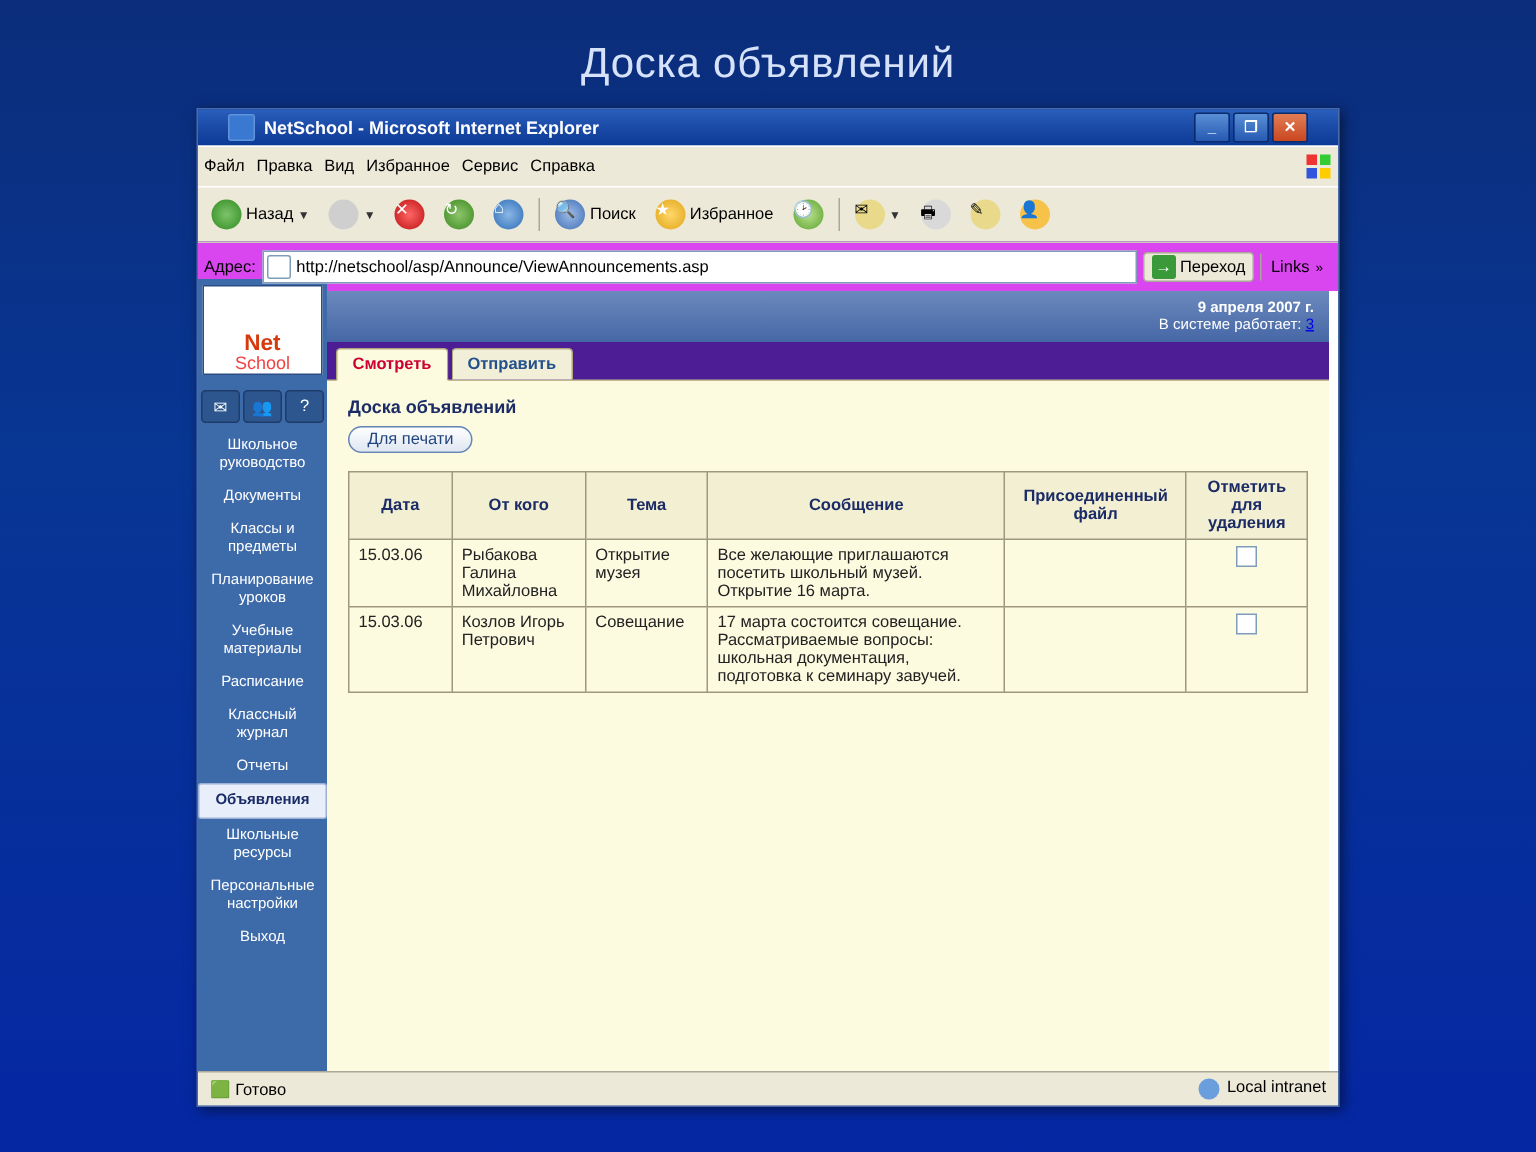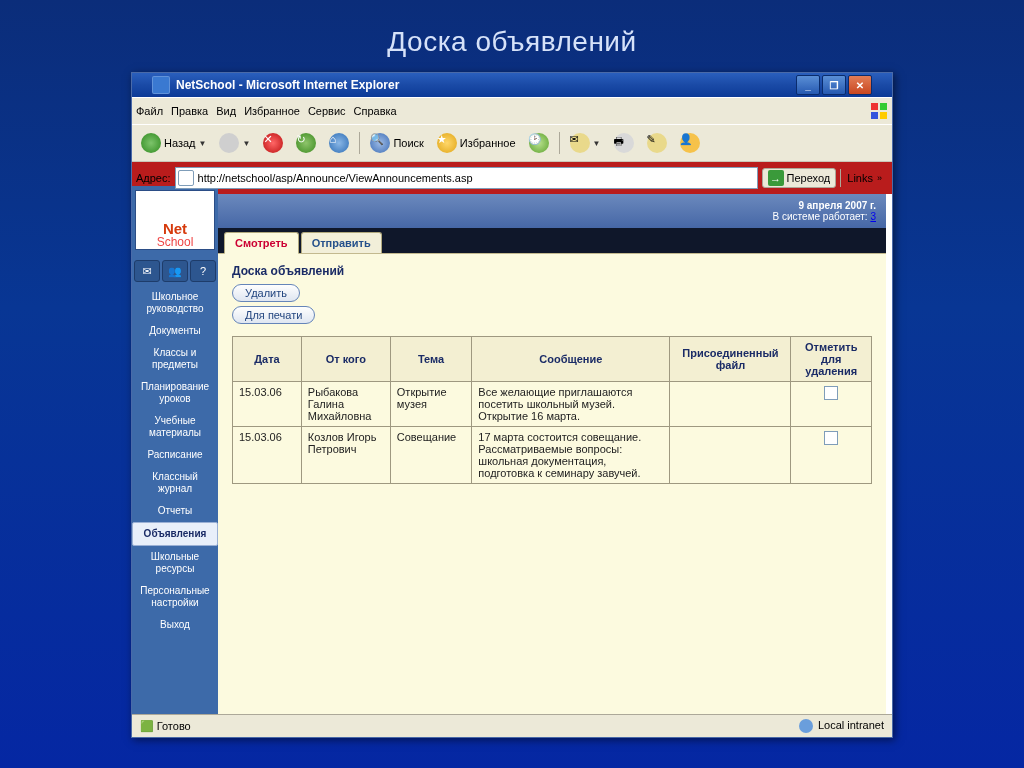--- a/index.html
+++ b/index.html
@@ -12,21 +12,21 @@
 .winbtn.close{background:linear-gradient(180deg,#e27d56,#c94720)}
 .menubar{background:#ece9d8;border-top:1px solid #fff;display:flex;align-items:center;padding:2px 4px;font-size:11px;color:#000;height:22px}
 .menubar .mi{margin-right:8px;cursor:default}
 .menubar .logo{margin-left:auto;width:18px;height:18px;display:flex;align-items:center;justify-content:center}
 .toolbar{background:#ece9d8;border-top:1px solid #fff;display:flex;align-items:center;padding:3px 4px;gap:3px;height:30px;white-space:nowrap}
 .tbtn{display:flex;align-items:center;gap:3px;padding:2px 4px;border:1px solid transparent;border-radius:3px;color:#000;font-size:11px;cursor:default}
 .tbtn.dis{color:#9a9a9a}
 .ticon{width:20px;height:20px;border-radius:10px;display:inline-block}
 .sep{width:1px;height:22px;background:#aca899;margin:0 2px}
 .drop{font-size:8px;color:#333}
-.addrbar{background:#b91c1c;border-top:1px solid #cac7b8;display:flex;align-items:center;padding:3px 4px;gap:4px;height:26px}
+.addrbar{background:#d946ef;border-top:1px solid #cac7b8;display:flex;align-items:center;padding:3px 4px;gap:4px;height:26px}
 .addrbar .albl{color:#000;font-size:11px}
 .addrbar input{flex:1;border:1px solid #7f9db9;height:18px;font-size:11px;padding:1px 4px 1px 22px;background:#fff}
 .addrwrap{flex:1;position:relative;display:flex;align-items:center}
 .addrwrap .fav{position:absolute;left:3px;width:14px;height:14px;background:#fff;border:1px solid #7f9db9;border-radius:2px}
 .gobtn{display:flex;align-items:center;gap:3px;border:1px solid #aca899;border-radius:3px;padding:1px 5px;background:#ece9d8;font-size:11px;cursor:default}
 .gobtn .goarr{width:16px;height:16px;background:#3a9a3a;border-radius:2px;color:#fff;display:flex;align-items:center;justify-content:center;font-size:11px}
 .links{padding:0 6px;color:#000;font-size:11px;border-left:1px solid #aca899;height:18px;display:flex;align-items:center;gap:4px}
 .content{display:flex;background:#fff;height:520px}
 
 .app-header{background:linear-gradient(180deg,#6b89bd 0%,#4667a6 100%);color:#fff;padding:6px 10px 6px 10px;display:flex}
@@ -39,21 +39,21 @@
 .app-body{display:flex;flex:1;min-height:0}
 .leftcol{width:86px;background:#3d6aa9;display:flex;flex-direction:column;align-items:center;padding:6px 0}
 .logo-box{width:78px;height:58px;background:#fff;border:1px solid #2b4d86;margin-bottom:6px;display:flex;flex-direction:column;align-items:center;justify-content:flex-end;position:relative}
 .logo-box .net{color:#d63a0c;font-weight:bold;font-size:15px}
 .logo-box .school{color:#ef4444;font-weight:normal;font-size:12px;margin-top:-2px}
 .iconrow{display:flex;gap:2px;margin:4px 0}
 .iconrow .lic{width:24px;height:20px;background:#2d568f;border:1px solid #1e3c6a;border-radius:3px;color:#fff;display:flex;align-items:center;justify-content:center;font-size:11px}
 .navitem{color:#fff;font-size:10px;text-align:center;padding:5px 2px;width:80px;line-height:1.2;cursor:default}
 .navitem.active{background:#e8effa;color:#1a2b66;border:1px solid #9ab0d5;border-radius:2px;font-weight:bold}
 .main{flex:1;background:#fcfadf;display:flex;flex-direction:column;min-width:0}
-.tabs{background:#0f172a;border-bottom:1px solid #c3b98f;padding:4px 6px 0 6px;display:flex;gap:2px}
+.tabs{background:#4c1d95;border-bottom:1px solid #c3b98f;padding:4px 6px 0 6px;display:flex;gap:2px}
 .tab{border:1px solid #b0a87d;border-bottom:none;padding:4px 10px;background:#f2efd9;color:#24508b;font-weight:bold;font-size:11px;border-radius:3px 3px 0 0;cursor:default}
 .tab.active{background:#fcfadf;border-bottom:1px solid #fcfadf;margin-bottom:-1px;color:#c03}
 .pgtitle{padding:10px 14px 4px 14px;color:#1a2b66;font-weight:bold;font-size:12px}
 .pill{display:inline-block;border:1px solid #6585b9;background:linear-gradient(180deg,#fefefe,#dfe6f1);color:#22457f;padding:2px 12px;border-radius:10px;font-size:11px;margin:2px 0 2px 14px;cursor:default}
 .tblwrap{padding:10px 14px}
 table.ann{border-collapse:collapse;width:640px;background:#fcfadf}
 table.ann th{background:#f3efd2;border:1px solid #9e9880;color:#1a2b66;font-size:11px;font-weight:bold;padding:4px 6px;text-align:center}
 table.ann td{border:1px solid #9e9880;font-size:11px;padding:4px 6px;vertical-align:top;color:#222}
 .chk{display:block;margin:0 auto;width:12px;height:12px;border:1px solid #7f9db9;background:#fff}
 .status{background:#ece9d8;border-top:1px solid #aca899;height:22px;display:flex;align-items:center;padding:0 8px;font-size:11px;color:#000}
@@ -192,21 +192,20 @@
         <div class="navitem">Персональные настройки</div>
         <div class="navitem">Выход</div>
       </div>
 
       <div class="main">
         <div class="tabs">
           <div class="tab active">Смотреть</div>
           <div class="tab">Отправить</div>
         </div>
         <div class="pgtitle">Доска объявлений</div>
-        <div><span class="pill">Удалить</span></div>
         <div><span class="pill">Для печати</span></div>
         <div class="tblwrap">
           <table class="ann">
             <thead>
                   <tr>
               <th style="width:58px">Дата</th>
               <th style="width:78px">От кого</th>
               <th style="width:70px">Тема</th>
               <th style="width:200px">Сообщение</th>
               <th style="width:110px">Присоединенный файл</th>

